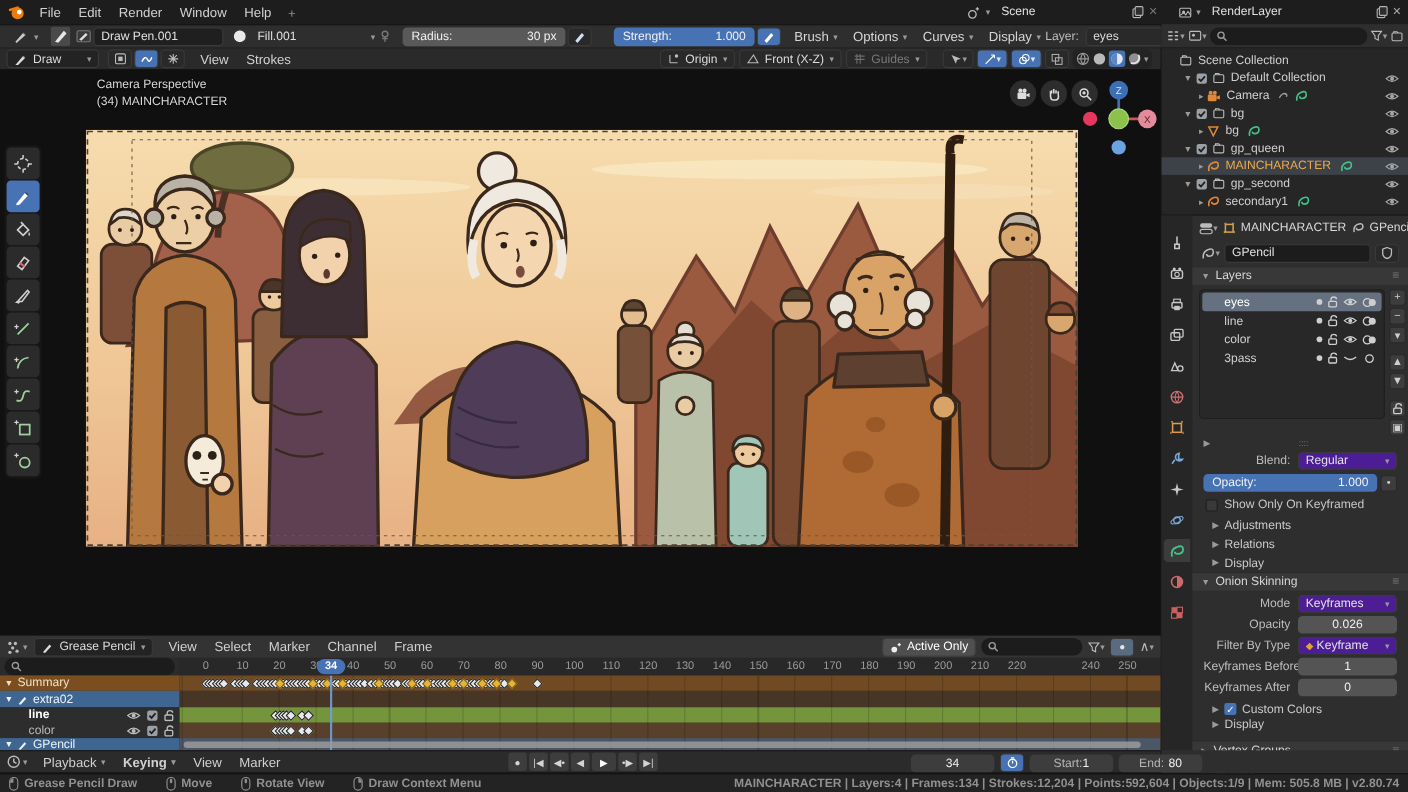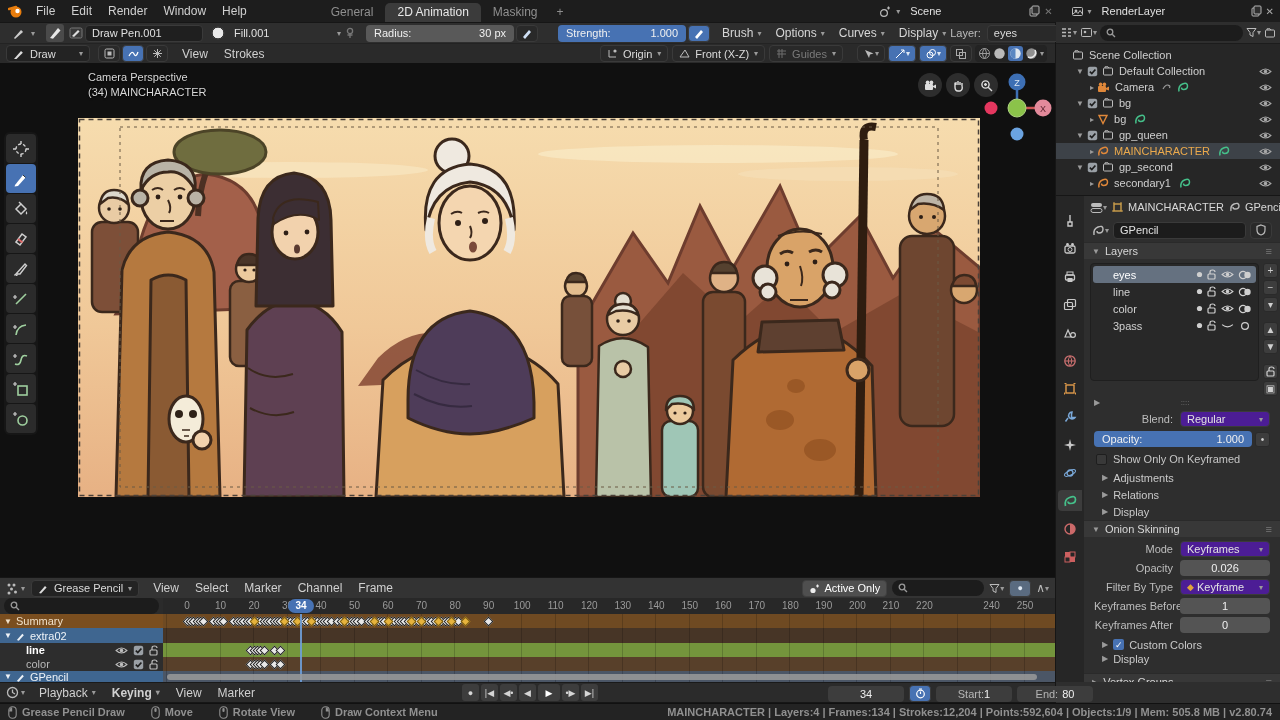--- a/index.html
+++ b/index.html
@@ -93,25 +93,20 @@
           <circle cx="9.5" cy="8" r="2.2" fill="#fff"></circle>
           <path d="M1 6 L8 4" stroke="#e87d0d" stroke-width="2.4" stroke-linecap="round"></path>
         </svg>
     </span>
     <div id="topbar-menus" class="flex" style="margin-left:28px;">
         <span class="menu-item">File</span>
         <span class="menu-item">Edit</span>
         <span class="menu-item">Render</span>
         <span class="menu-item">Window</span>
         <span class="menu-item">Help</span>
-      </div>
-    <div id="topbar-tabs" class="flex" style="margin-left:64px; align-self:flex-end;">
-        <span class="tab">General</span>
-        <span class="tab active">2D Animation</span>
-        <span class="tab">Masking</span>
       </div>
     <span class="tab" style="padding:2px 7px;">+</span>
     <div class="flex" style="margin-left:auto; gap:4px; padding-right:6px;">
       <span>
           <svg class="ic" width="13" height="13" viewBox="0 0 13 13">
             <circle cx="5" cy="8" r="3.4" fill="none" stroke="#bbb" stroke-width="1.2"></circle>
             <path d="M8 3 l3 0 m-1.5 -1.5 l0 3" stroke="#bbb" stroke-width="1.2"></path>
           </svg>
         </span>
       <span class="chev">▾</span>

